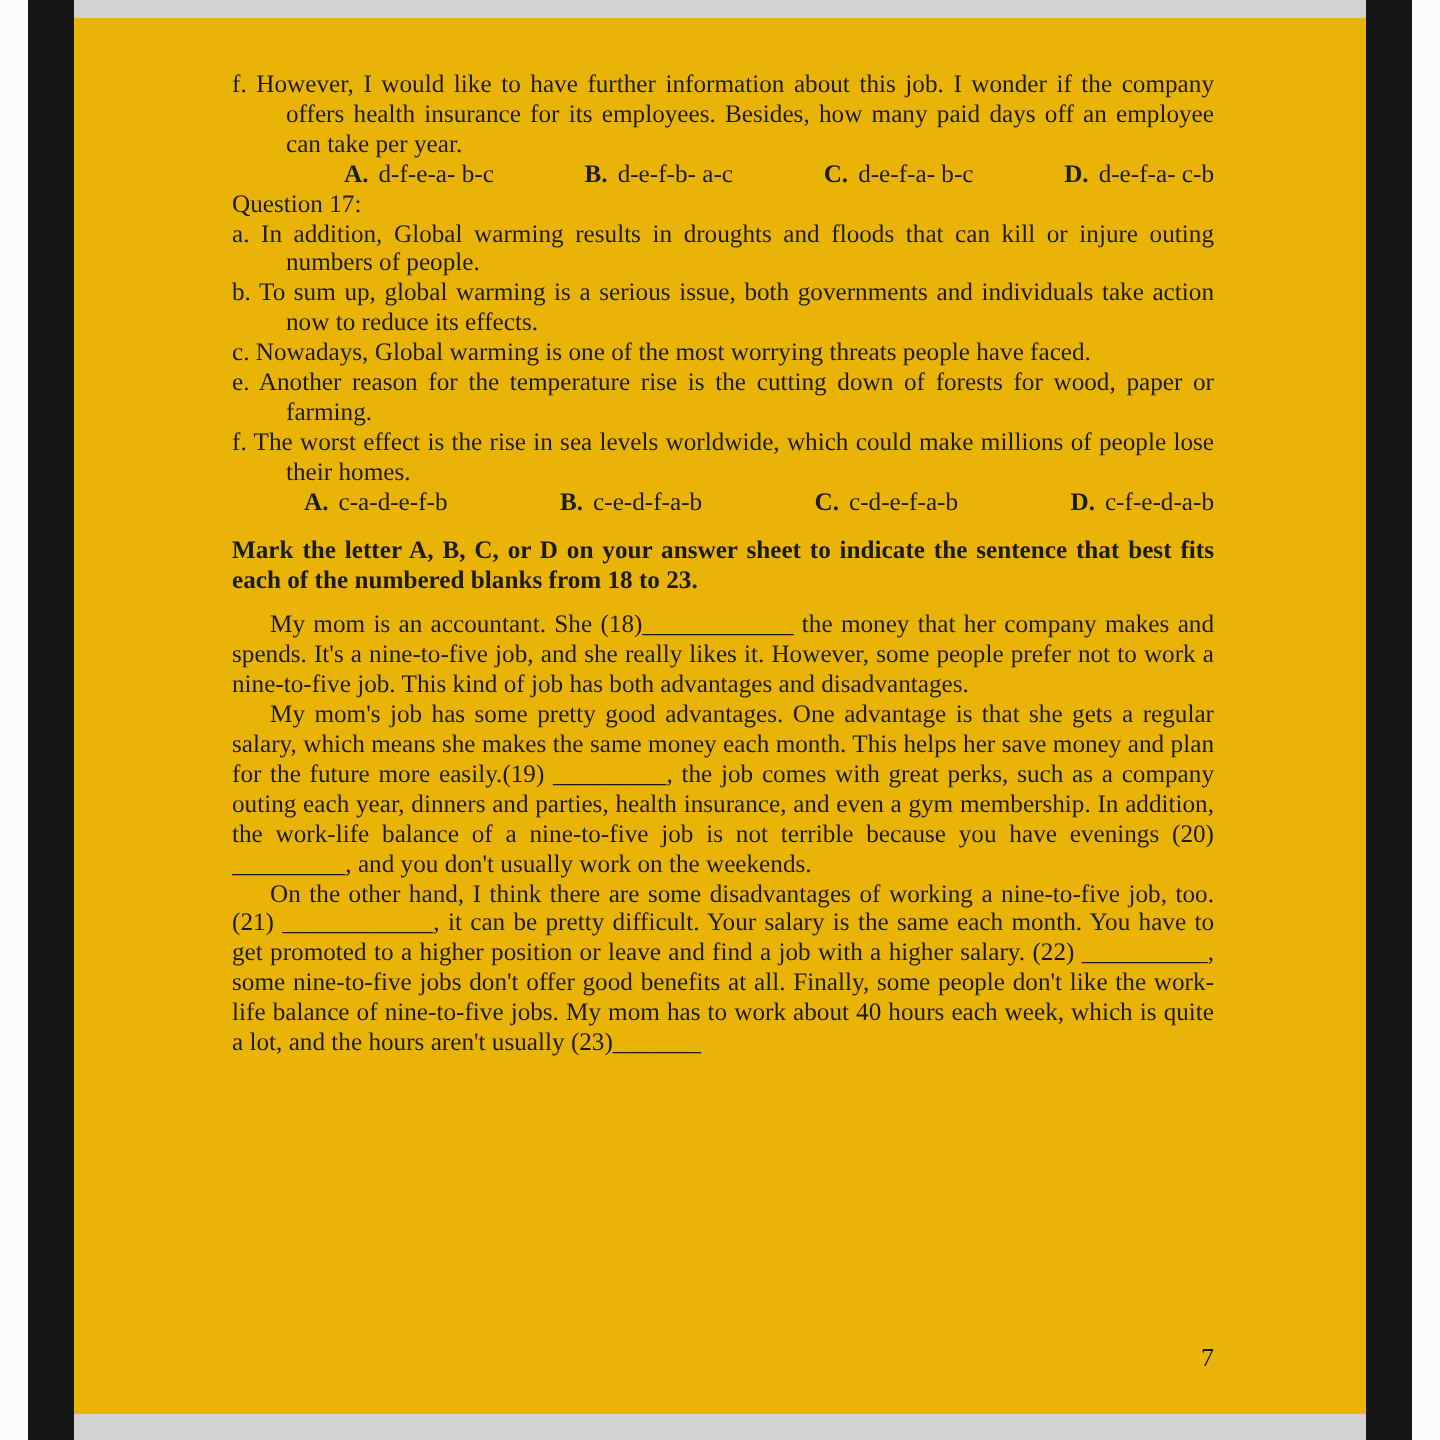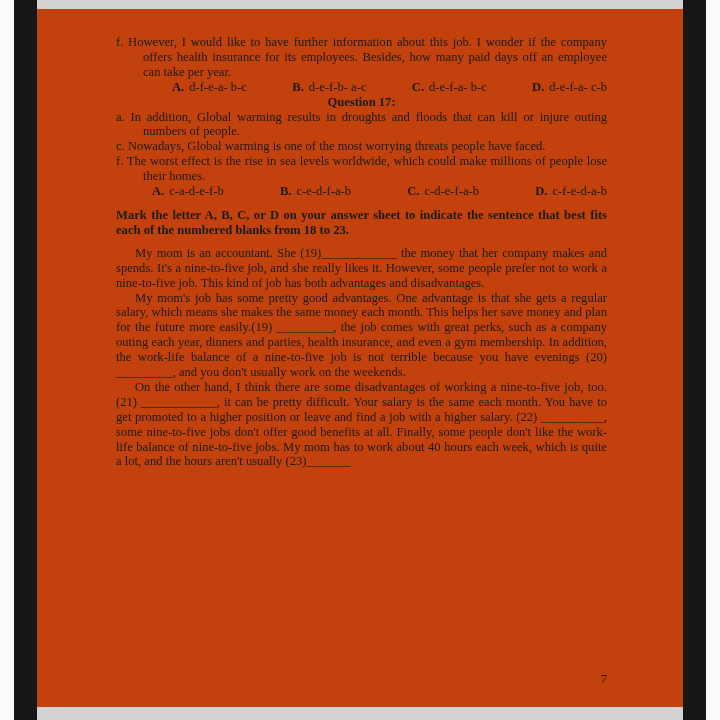--- a/index.html
+++ b/index.html
@@ -16,37 +16,37 @@
   .strip.bottom { bottom: 0; height: 13px; }
   .bar { position: absolute; top: 0; height: 720px; width: 23px; background: #161616; z-index: 3; }
   .bar.left { left: 14px; }
   .bar.right { right: 14px; }
   .edge { position: absolute; top: 0; height: 720px; width: 14px; background: #fbfbfb; z-index: 2; }
   .edge.left { left: 0; }
   .edge.right { right: 0; }
   .page {
     position: absolute;
     left: 37px; right: 37px; top: 9px; bottom: 13px;
-    background: #c2410c;
+    background: #eab308;
     z-index: 2;
   }
   .content {
     position: absolute;
     left: 79px; right: 76px; top: 26px;
     color: #1b1b1b;
     font-size: 12.6px;
     line-height: 14.9px;
     text-align: justify;
   }
   .hang {
     margin: 0;
     padding-left: 27px;
     text-indent: -27px;
   }
-  .qtitle { margin: 0; font-weight: bold; text-align: center; }
+  .qtitle { margin: 0; font-weight: normal; text-align: left; }
   .answers {
     display: flex;
     gap: 30px;
     margin: 0;
     text-align: left;
     white-space: nowrap;
     justify-content: space-between;
   }
   .answers.row1 { padding-left: 56px; }
   .answers.row2 { padding-left: 36px; }
@@ -83,33 +83,35 @@
       <div class="answers row1">
         <span class="ans"><span class="ans-label">A.</span><span>d-f-e-a- b-c</span></span>
         <span class="ans"><span class="ans-label">B.</span><span>d-e-f-b- a-c</span></span>
         <span class="ans"><span class="ans-label">C.</span><span>d-e-f-a- b-c</span></span>
         <span class="ans"><span class="ans-label">D.</span><span>d-e-f-a- c-b</span></span>
       </div>
 
       <p class="qtitle">Question 17:</p>
 
       <p class="hang">a. In addition, Global warming results in droughts and floods that can kill or injure outing numbers of people.</p>
+      <p class="hang">b. To sum up, global warming is a serious issue, both governments and individuals take action now to reduce its effects.</p>
       <p class="hang">c. Nowadays, Global warming is one of the most worrying threats people have faced.</p>
+      <p class="hang">e. Another reason for the temperature rise is the cutting down of forests for wood, paper or farming.</p>
       <p class="hang">f. The worst effect is the rise in sea levels worldwide, which could make millions of people lose their homes.</p>
 
       <div class="answers row2">
         <span class="ans"><span class="ans-label">A.</span><span>c-a-d-e-f-b</span></span>
         <span class="ans"><span class="ans-label">B.</span><span>c-e-d-f-a-b</span></span>
         <span class="ans"><span class="ans-label">C.</span><span>c-d-e-f-a-b</span></span>
         <span class="ans"><span class="ans-label">D.</span><span>c-f-e-d-a-b</span></span>
       </div>
 
       <p class="instruction">Mark the letter A, B, C, or D on your answer sheet to indicate the sentence that best fits each of the numbered blanks from 18 to 23.</p>
 
-      <p class="para">My mom is an accountant. She (19)____________ the money that her company makes and spends. It's a nine-to-five job, and she really likes it. However, some people prefer not to work a nine-to-five job. This kind of job has both advantages and disadvantages.</p>
+      <p class="para">My mom is an accountant. She (18)____________ the money that her company makes and spends. It's a nine-to-five job, and she really likes it. However, some people prefer not to work a nine-to-five job. This kind of job has both advantages and disadvantages.</p>
       <p class="para">My mom's job has some pretty good advantages. One advantage is that she gets a regular salary, which means she makes the same money each month. This helps her save money and plan for the future more easily.(19) _________, the job comes with great perks, such as a company outing each year, dinners and parties, health insurance, and even a gym membership. In addition, the work-life balance of a nine-to-five job is not terrible because you have evenings (20) _________, and you don't usually work on the weekends.</p>
       <p class="para">On the other hand, I think there are some disadvantages of working a nine-to-five job, too. (21) ____________, it can be pretty difficult. Your salary is the same each month. You have to get promoted to a higher position or leave and find a job with a higher salary. (22) __________, some nine-to-five jobs don't offer good benefits at all. Finally, some people don't like the work-life balance of nine-to-five jobs. My mom has to work about 40 hours each week, which is quite a lot, and the hours aren't usually (23)_______</p>
 
     </div>
 
     <div class="page-number">7</div>
   </div>
 </div>
 
 </body></html>

